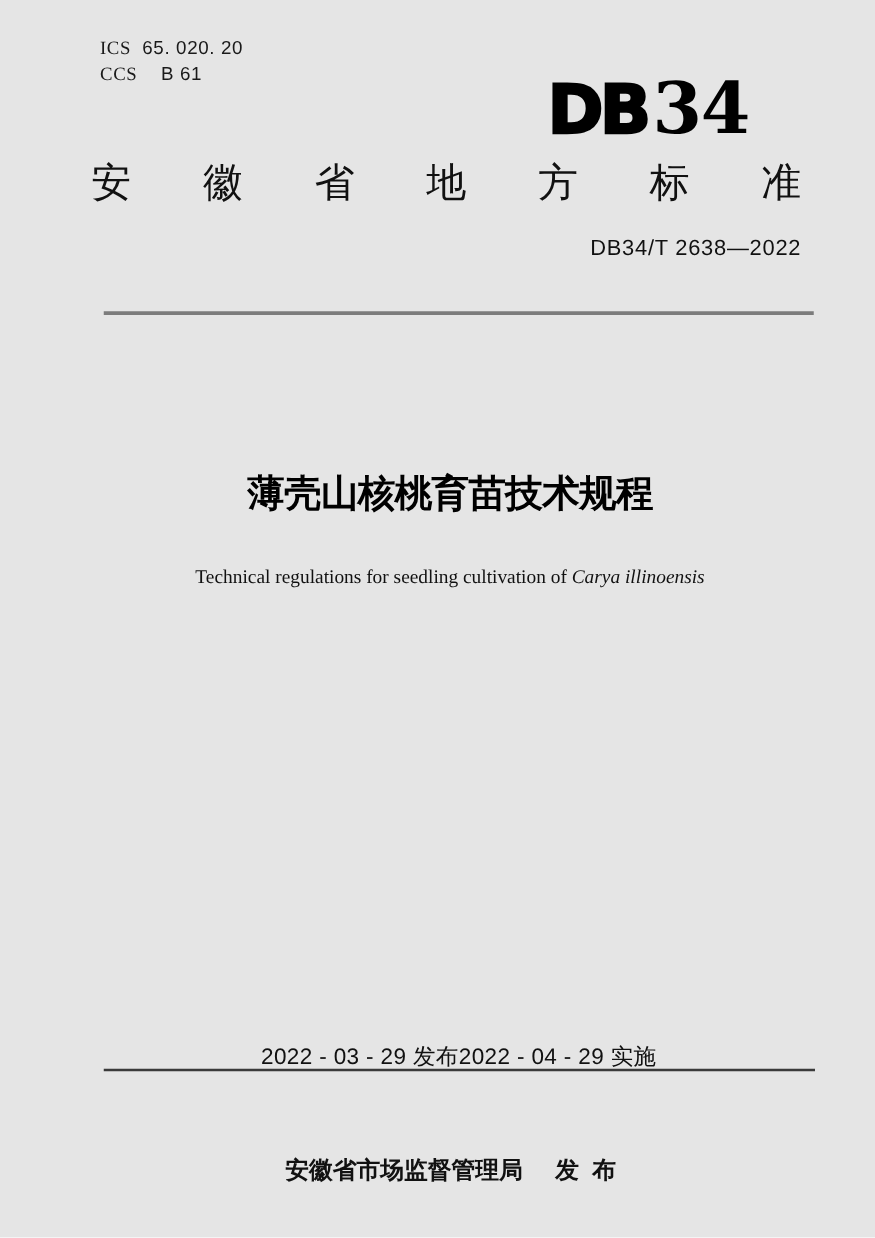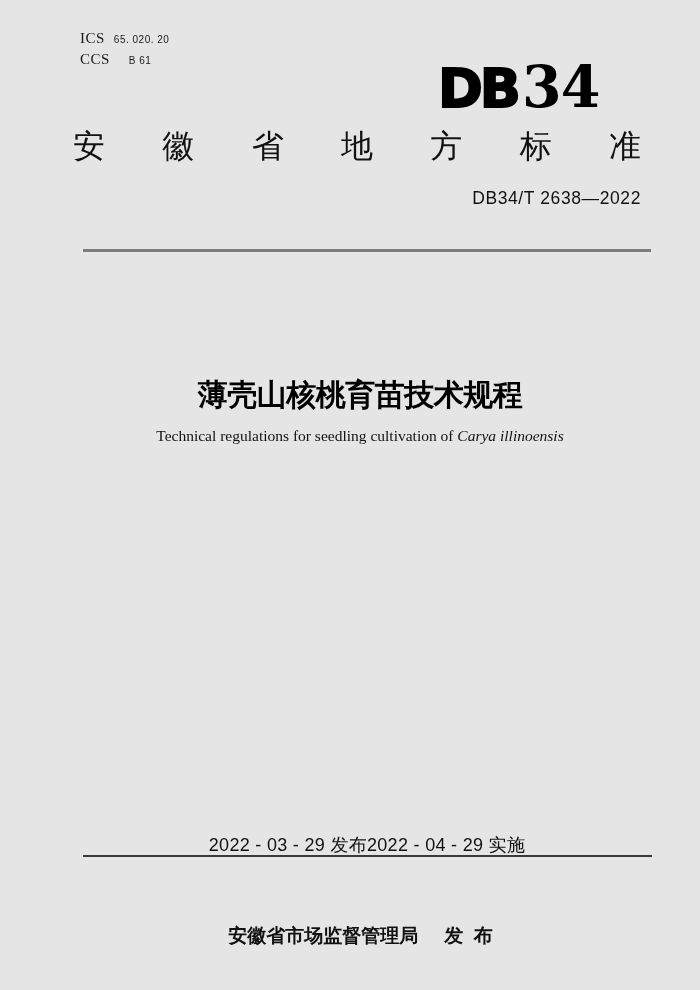--- a/index.html
+++ b/index.html
@@ -27,21 +27,21 @@
   }
   .code-row.ics { top: 30px; }
   .code-row.ccs { top: 51px; text-align: right; }
   .code-label {
     font-family: "Liberation Serif", serif;
     font-size: 15px;
     letter-spacing: 0.5px;
   }
   .code-value {
     font-family: "Liberation Sans", sans-serif;
-    font-size: 10px;
+    font-size: 15px;
     margin-left: 9px;
     letter-spacing: 0.5px;
   }
   .code-row.ccs .code-value { margin-left: 19px; }
 
   
   .logo {
     position: absolute;
     top: 58px;
     left: 438px;
@@ -124,21 +124,21 @@
     left: 80px;
     width: 560px;
     text-align: center;
     font-size: 30px;
     font-weight: bold;
     letter-spacing: -0.5px;
     color: #000;
   }
   .title-en {
     position: absolute;
-    top: 427px;
+    top: 453px;
     left: 50px;
     width: 620px;
     text-align: center;
     font-family: "Liberation Serif", serif;
     font-size: 15.5px;
     color: #111;
   }
   .title-en .italic { font-style: italic; }
 
   

